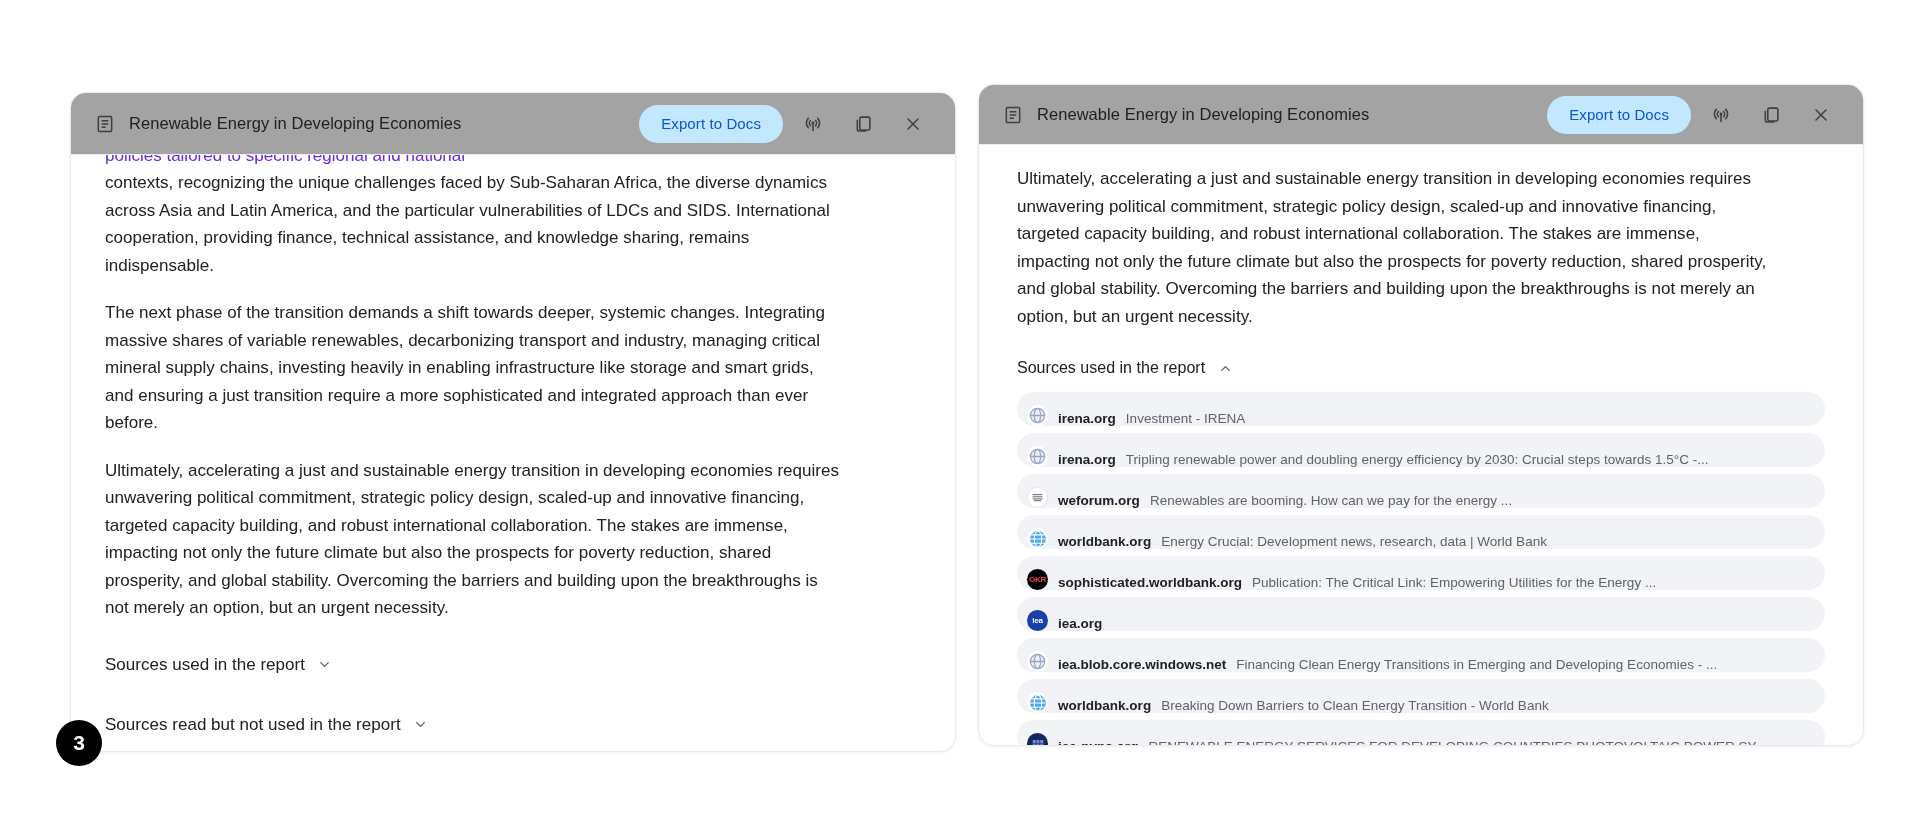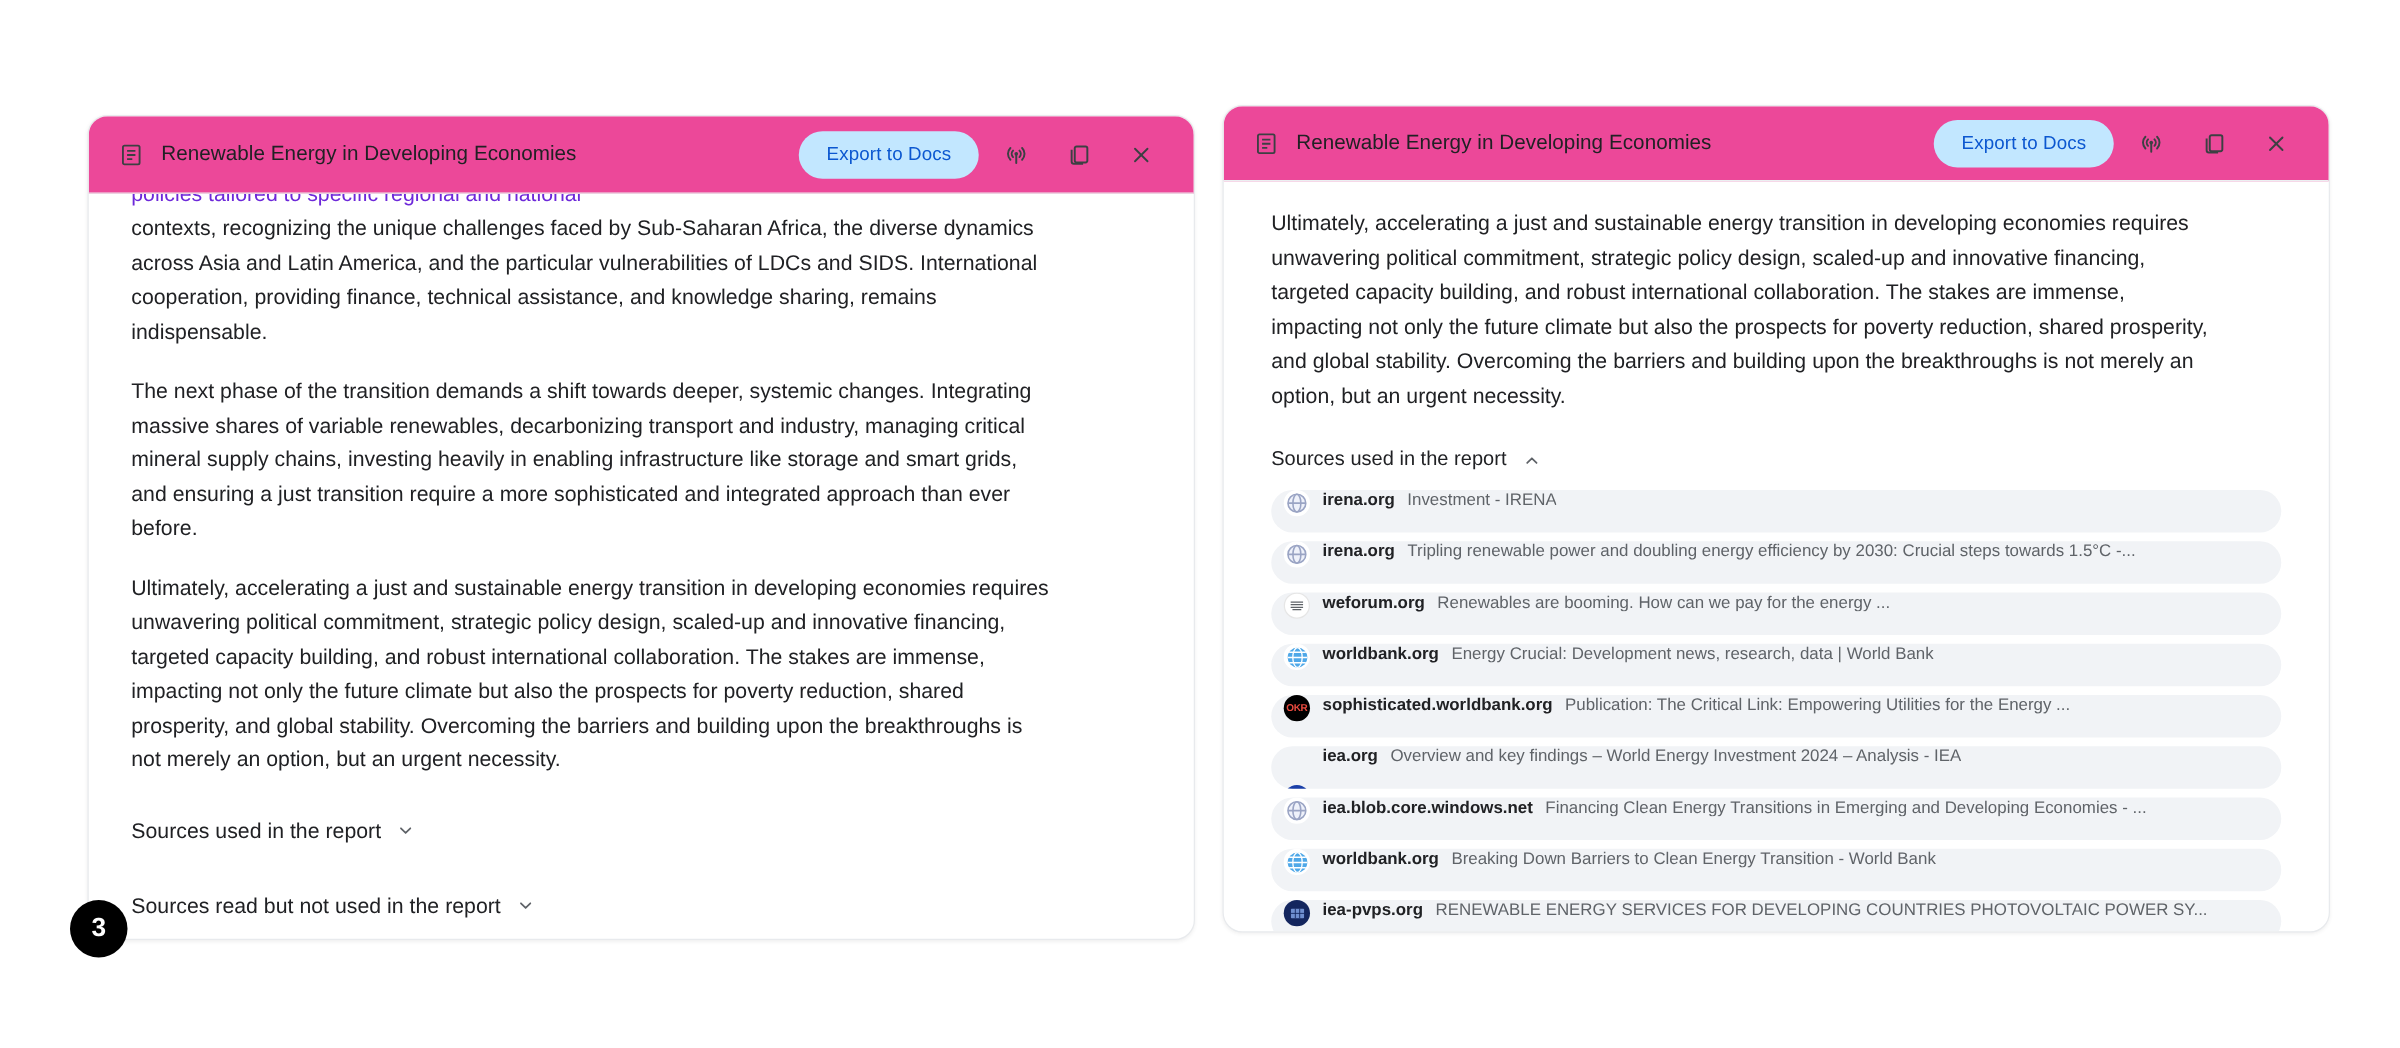--- a/index.html
+++ b/index.html
@@ -32,21 +32,21 @@
   .panel-left  { left: 70px;  top: 92px;  width: 886px;  height: 660px; }
   .panel-right { left: 978px; top: 84px;  width: 886px;  height: 662px; }
 
   
   .panel-header {
     position: relative;
     height: 62px;
     display: flex;
     align-items: center;
     padding: 0 22px 0 24px;
-    background: #ec4899;
+    background: #a3a3a3;
     border-bottom: 1px solid #eceff1;
     z-index: 5;
   }
   .panel-right .panel-header { height: 60px; }
 
   .doc-icon {
     width: 20px; height: 20px;
     flex: 0 0 20px;
     margin-right: 14px;
     color: #3c4043;
@@ -168,21 +168,21 @@
   
   .sources-list {
     display: flex;
     flex-direction: column;
     gap: 7px;
     margin-top: 6px;
   }
 
   .source-row {
     display: flex;
-    align-items: flex-start;
+    align-items: flex-end;
     gap: 10px;
     background: #f1f3f6;
     border-radius: 20px;
     height: 34px;
     padding: 0 16px 0 10px;
     cursor: pointer;
     overflow: hidden;
     white-space: nowrap;
   }
 
@@ -468,21 +468,20 @@
 
           <div class="source-row">
             <span class="favicon fav-okr">OKR</span>
             <span class="src-domain">sophisticated.worldbank.org</span>
             <span class="src-title">Publication: The Critical Link: Empowering Utilities for the Energy ...</span>
           </div>
 
           <div class="source-row">
             <span class="favicon fav-iea">iea</span>
             <span class="src-domain">iea.org</span>
-            <span class="src-title">Overview and key findings – World Energy Investment 2024 – Analysis - IEA</span>
           </div>
 
           <div class="source-row">
             <span class="favicon fav-globe">
               <svg viewBox="0 0 24 24" fill="none" stroke="#9aa4c4" stroke-width="1.6">
                 <circle cx="12" cy="12" r="9" fill="#eef1fa"></circle>
                 <ellipse cx="12" cy="12" rx="4" ry="9"></ellipse>
                 <line x1="3" y1="12" x2="21" y2="12"></line>
               </svg>
             </span>

